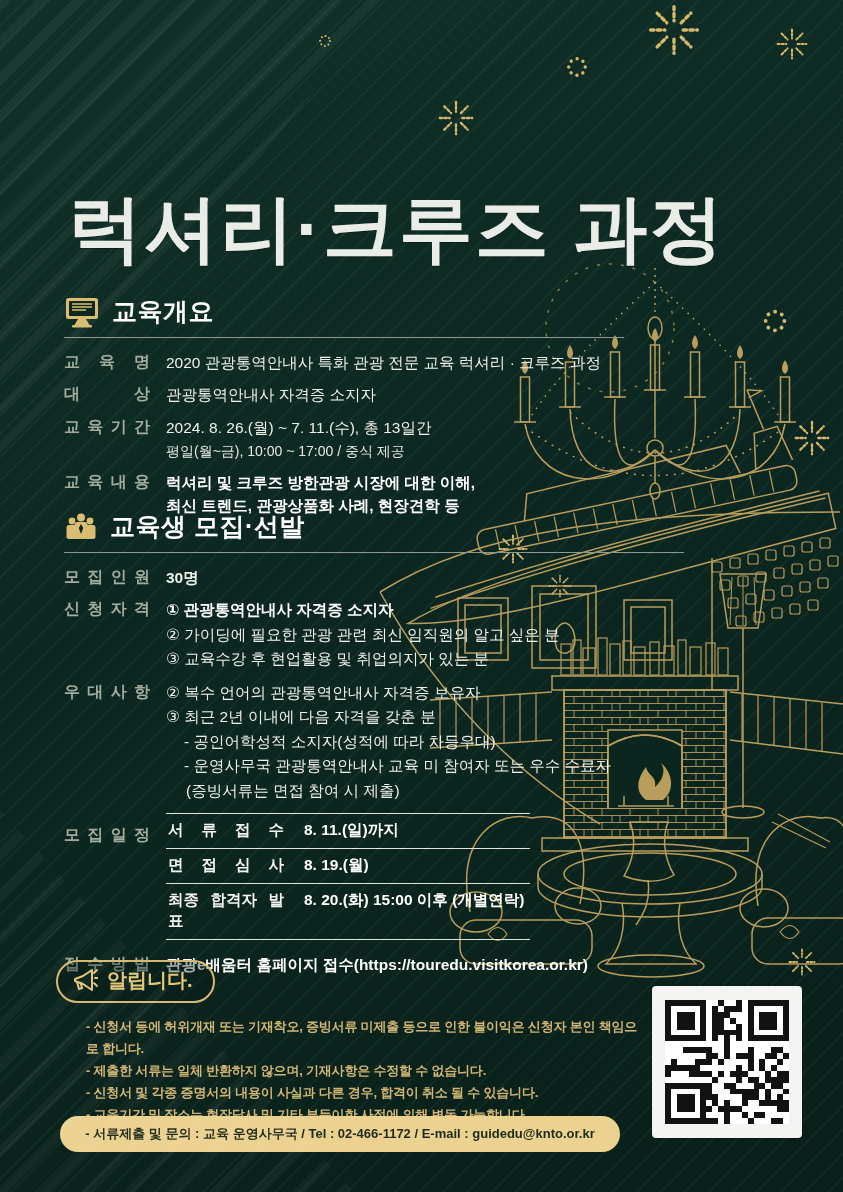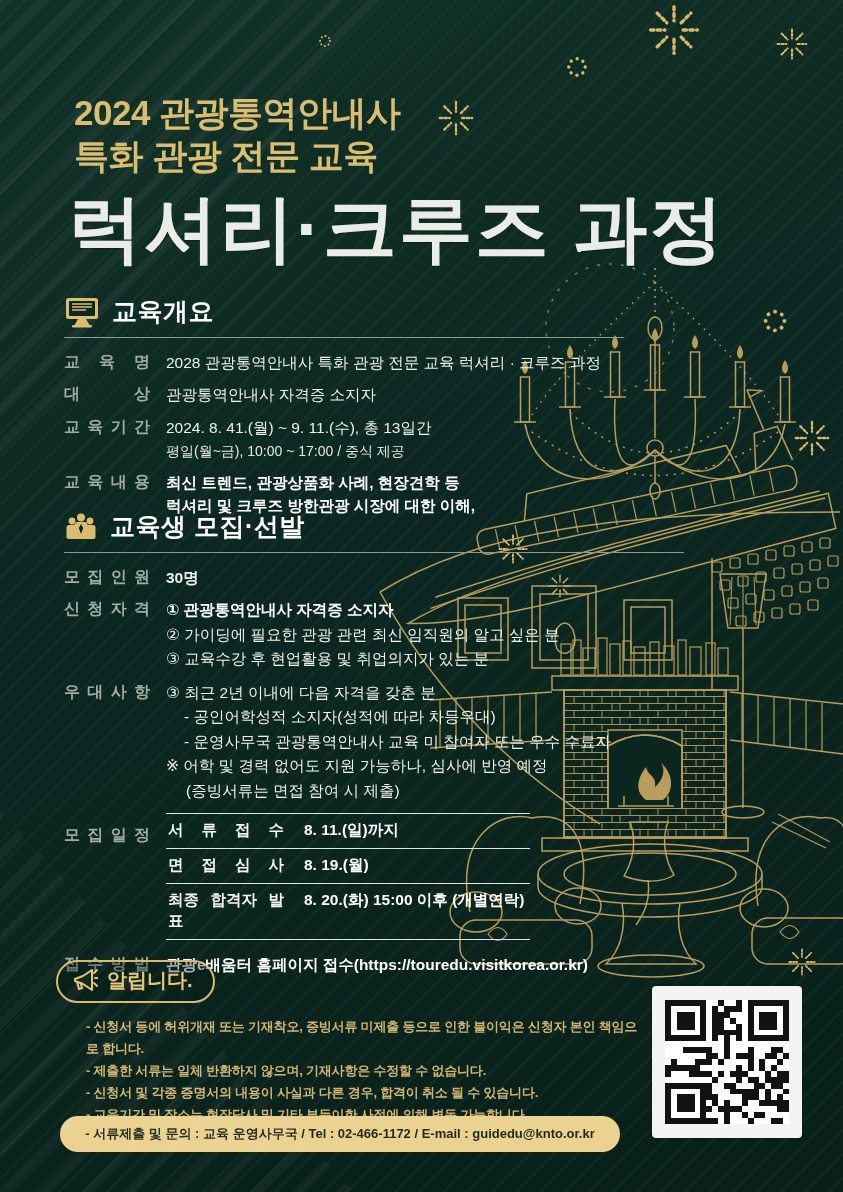--- a/index.html
+++ b/index.html
@@ -332,57 +332,53 @@
       <use href="#burst"></use>
     </svg>
   <svg class="abs spark" style="left:548px;top:574px" width="24" height="24" viewBox="0 0 40 40">
       <use href="#burst"></use>
     </svg>
   <svg class="abs spark" style="left:788px;top:948px" width="28" height="28" viewBox="0 0 40 40">
       <use href="#burst"></use>
     </svg>
 
 
-  <div class="abs subtitle">
-    <div>2024 관광통역안내사</div>
-    <div>특화 관광 전문 교육</div>
-  </div>
   <div class="abs main-title">럭셔리·크루즈 과정</div>
 
   <div class="abs sec sec-overview">
     <div class="sec-head">
       <svg width="36" height="32" viewBox="0 0 36 32">
         <rect x="2" y="2" width="32" height="21" rx="2.5" fill="#d9bd72"></rect>
         <rect x="5" y="5" width="26" height="15" rx="1" fill="#0d271f"></rect>
         <path d="M8 8 h20 M8 11 h20 M8 14 h14" stroke="#d9bd72" stroke-width="1.4"></path>
         <path d="M14 23 l-3.5 6 h15 l-3.5 -6 z" fill="#d9bd72"></path>
         <rect x="8" y="29" width="20" height="2.5" rx="1" fill="#d9bd72"></rect>
       </svg>
       <span class="t">교육개요</span>
     </div>
     <div class="row">
       <div class="lbl">교 육 명</div>
-      <div class="val">2028 관광통역안내사 특화 관광 전문 교육 럭셔리 · 크루즈 과정</div>
+      <div class="val">2020 관광통역안내사 특화 관광 전문 교육 럭셔리 · 크루즈 과정</div>
     </div>
     <div class="row">
       <div class="lbl">대 상</div>
       <div class="val">관광통역안내사 자격증 소지자</div>
     </div>
     <div class="row">
       <div class="lbl">교 육 기 간</div>
       <div class="val">
-        <div>2024. 8. 41.(월) ~ 9. 11.(수), 총 13일간</div>
+        <div>2024. 8. 26.(월) ~ 7. 11.(수), 총 13일간</div>
         <div class="sub">평일(월~금), 10:00 ~ 17:00 / 중식 제공</div>
       </div>
     </div>
     <div class="row">
       <div class="lbl">교 육 내 용</div>
       <div class="val bold">
+        <div>럭셔리 및 크루즈 방한관광 시장에 대한 이해,</div>
         <div>최신 트렌드, 관광상품화 사례, 현장견학 등</div>
-        <div>럭셔리 및 크루즈 방한관광 시장에 대한 이해,</div>
       </div>
     </div>
   </div>
 
   <div class="abs sec sec-recruit">
     <div class="sec-head">
       <svg width="34" height="30" viewBox="0 0 34 30">
         <g fill="#d9bd72">
           <circle cx="8" cy="9" r="3.4"></circle>
             <rect x="2.5" y="13" width="11" height="14" rx="2.5"></rect>
@@ -403,24 +399,24 @@
       <div class="lbl">신 청 자 격</div>
       <div class="val items">
         <div class="bold">① 관광통역안내사 자격증 소지자</div>
         <div>② 가이딩에 필요한 관광 관련 최신 임직원의 알고 싶은 분</div>
         <div>③ 교육수강 후 현업활용 및 취업의지가 있는 분</div>
       </div>
     </div>
     <div class="row">
       <div class="lbl">우 대 사 항</div>
       <div class="val items">
+        <div>② 복수 언어의 관광통역안내사 자격증 보유자</div>
         <div>③ 최근 2년 이내에 다음 자격을 갖춘 분</div>
         <div class="indent1">- 공인어학성적 소지자(성적에 따라 차등우대)</div>
         <div class="indent1">- 운영사무국 관광통역안내사 교육 미 참여자 또는 우수 수료자</div>
-        <div>※ 어학 및 경력 없어도 지원 가능하나, 심사에 반영 예정</div>
         <div class="indent2">(증빙서류는 면접 참여 시 제출)</div>
       </div>
     </div>
     <div class="row" style="margin-top:14px">
       <div class="lbl" style="padding-top:8px">모 집 일 정</div>
       <div class="sched">
         <div class="sched-row">
           <span class="nm">서 류 접 수</span>
           <span class="dt">8. 11.(일)까지</span>
         </div>

